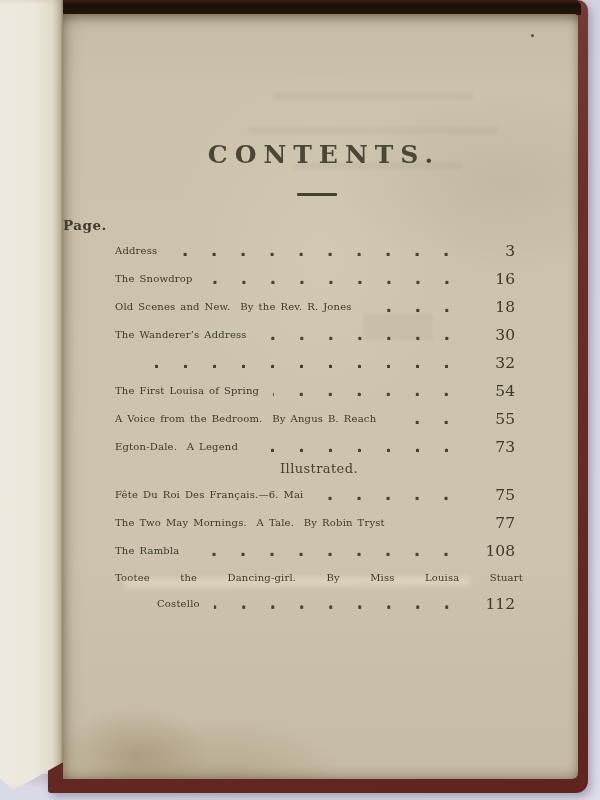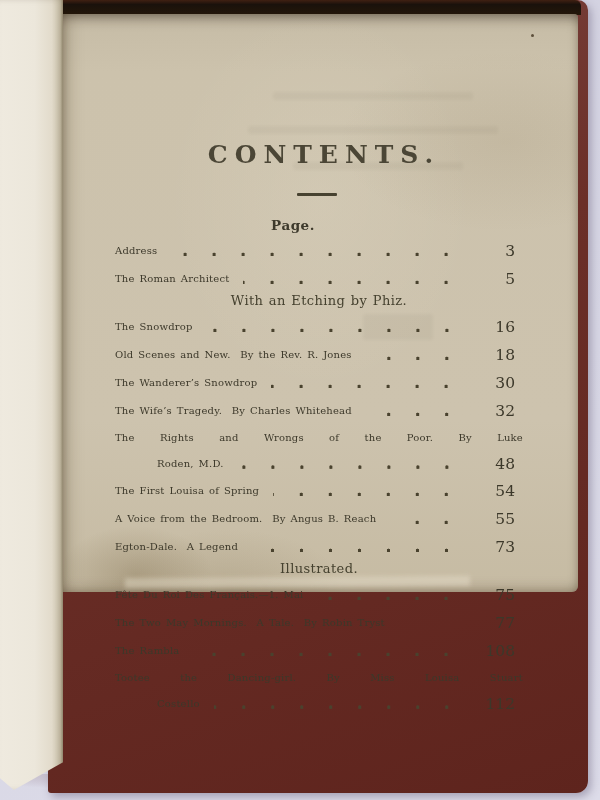--- a/index.html
+++ b/index.html
@@ -17,21 +17,21 @@
     background:linear-gradient(160deg,#7c453f 0%,#6b2f28 40%,#5e241d 100%);
     border-radius:2px 10px 12px 3px;
     box-shadow:3px 4px 8px rgba(100,90,120,.45);
   }
   .top-band{
     position:absolute;left:57px;top:0;width:524px;height:15px;
     background:linear-gradient(to bottom,#402012 0%,#1a110b 30%,#241709 100%);
     border-radius:0 6px 0 0;
   }
   .main-page{
-    position:absolute;left:63px;top:14px;width:515px;height:578px;
+    position:absolute;left:63px;top:14px;width:515px;height:765px;
     background:
       radial-gradient(110px 70px at 14% 97%,rgba(105,85,50,.28),transparent 70%),
       radial-gradient(170px 90px at 32% 100%,rgba(110,90,55,.18),transparent 70%),
       radial-gradient(240px 130px at 86% 22%,rgba(120,100,65,.10),transparent 70%),
       radial-gradient(220px 280px at 50% 32%,rgba(255,250,235,.10),transparent 70%),
       linear-gradient(180deg,#c6bca6 0%,#ccc2ac 10%,#cdc3ae 70%,#c6bba3 100%);
     box-shadow:
       inset 0 10px 14px -8px rgba(40,28,15,.55),
       inset 10px 0 18px -10px rgba(70,52,28,.50),
       inset -6px 0 12px -8px rgba(70,52,28,.35),
@@ -56,21 +56,21 @@
     position:absolute;top:126px;left:0;right:0;
     text-align:center;font-size:25px;font-weight:700;
     letter-spacing:7px;color:#4b4636;text-indent:7px;
   }
   .title-rule{
     position:absolute;top:179px;left:50%;margin-left:-24px;
     width:40px;height:2.5px;background:#474230;border-radius:1px;
   }
   .page-col-header{
     position:absolute;top:203px;left:0;right:55px;
-    text-align:center;font-size:13.5px;font-weight:700;
+    text-align:left;font-size:13.5px;font-weight:700;
     letter-spacing:.5px;color:#3e3a2c;
   }
   .toc-list{
     position:absolute;top:223px;left:0;right:0;
     padding:0 55px 0 52px;
   }
   .toc-row{display:flex;height:28px;line-height:28px;align-items:stretch;}
   .toc-row.tight{height:26px;line-height:26px;}
   .toc-row.cont{padding-left:42px;}
   .entry-title{
@@ -118,65 +118,46 @@
   <div class="toc-list">
       <div class="toc-entry">
         <div class="toc-row">
           <div class="entry-title">Address</div>
           <div class="leader dotted"></div>
           <div class="pagenum">3</div>
         </div>
       </div>
       <div class="toc-entry">
         <div class="toc-row">
-          <div class="entry-title">The Roman Architect</div>
-          <div class="leader dotted"></div>
-          <div class="pagenum">5</div>
-        </div>
-        <div class="entry-note">With an Etching by Phiz.</div>
-      </div>
-      <div class="toc-entry">
-        <div class="toc-row">
           <div class="entry-title">The Snowdrop</div>
           <div class="leader dotted"></div>
           <div class="pagenum">16</div>
         </div>
       </div>
       <div class="toc-entry">
         <div class="toc-row">
           <div class="entry-title">Old Scenes and New.  By the Rev. R. Jones</div>
           <div class="leader dotted"></div>
           <div class="pagenum">18</div>
         </div>
       </div>
       <div class="toc-entry">
         <div class="toc-row">
-          <div class="entry-title">The Wanderer’s Snowdrop</div>
+          <div class="entry-title">The Wanderer’s Address</div>
           <div class="leader dotted"></div>
           <div class="pagenum">30</div>
         </div>
       </div>
       <div class="toc-entry">
         <div class="toc-row">
-          <div class="entry-title">The Wife’s Tragedy.  By Charles Whitehead</div>
           <div class="leader dotted"></div>
           <div class="pagenum">32</div>
         </div>
       </div>
       <div class="toc-entry">
-        <div class="toc-row tight">
-          <div class="entry-title line-full">The Rights and Wrongs of the Poor.  By Luke</div>
-        </div>
-        <div class="toc-row tight cont">
-          <div class="entry-title">Roden, M.D.</div>
-          <div class="leader dotted"></div>
-          <div class="pagenum">48</div>
-        </div>
-      </div>
-      <div class="toc-entry">
         <div class="toc-row">
           <div class="entry-title">The First Louisa of Spring</div>
           <div class="leader dotted"></div>
           <div class="pagenum">54</div>
         </div>
       </div>
       <div class="toc-entry">
         <div class="toc-row">
           <div class="entry-title">A Voice from the Bedroom.  By Angus B. Reach</div>
           <div class="leader dotted"></div>
@@ -186,21 +167,21 @@
       <div class="toc-entry">
         <div class="toc-row">
           <div class="entry-title">Egton-Dale.  A Legend</div>
           <div class="leader dotted"></div>
           <div class="pagenum">73</div>
         </div>
         <div class="entry-note">Illustrated.</div>
       </div>
       <div class="toc-entry">
         <div class="toc-row">
-          <div class="entry-title">Fête Du Roi Des Français.—1. Mai</div>
+          <div class="entry-title">Fête Du Roi Des Français.—6. Mai</div>
           <div class="leader dotted"></div>
           <div class="pagenum">75</div>
         </div>
       </div>
       <div class="toc-entry">
         <div class="toc-row">
           <div class="entry-title">The Two May Mornings.  A Tale.  By Robin Tryst</div>
           <div class="leader"></div>
           <div class="pagenum">77</div>
         </div>

